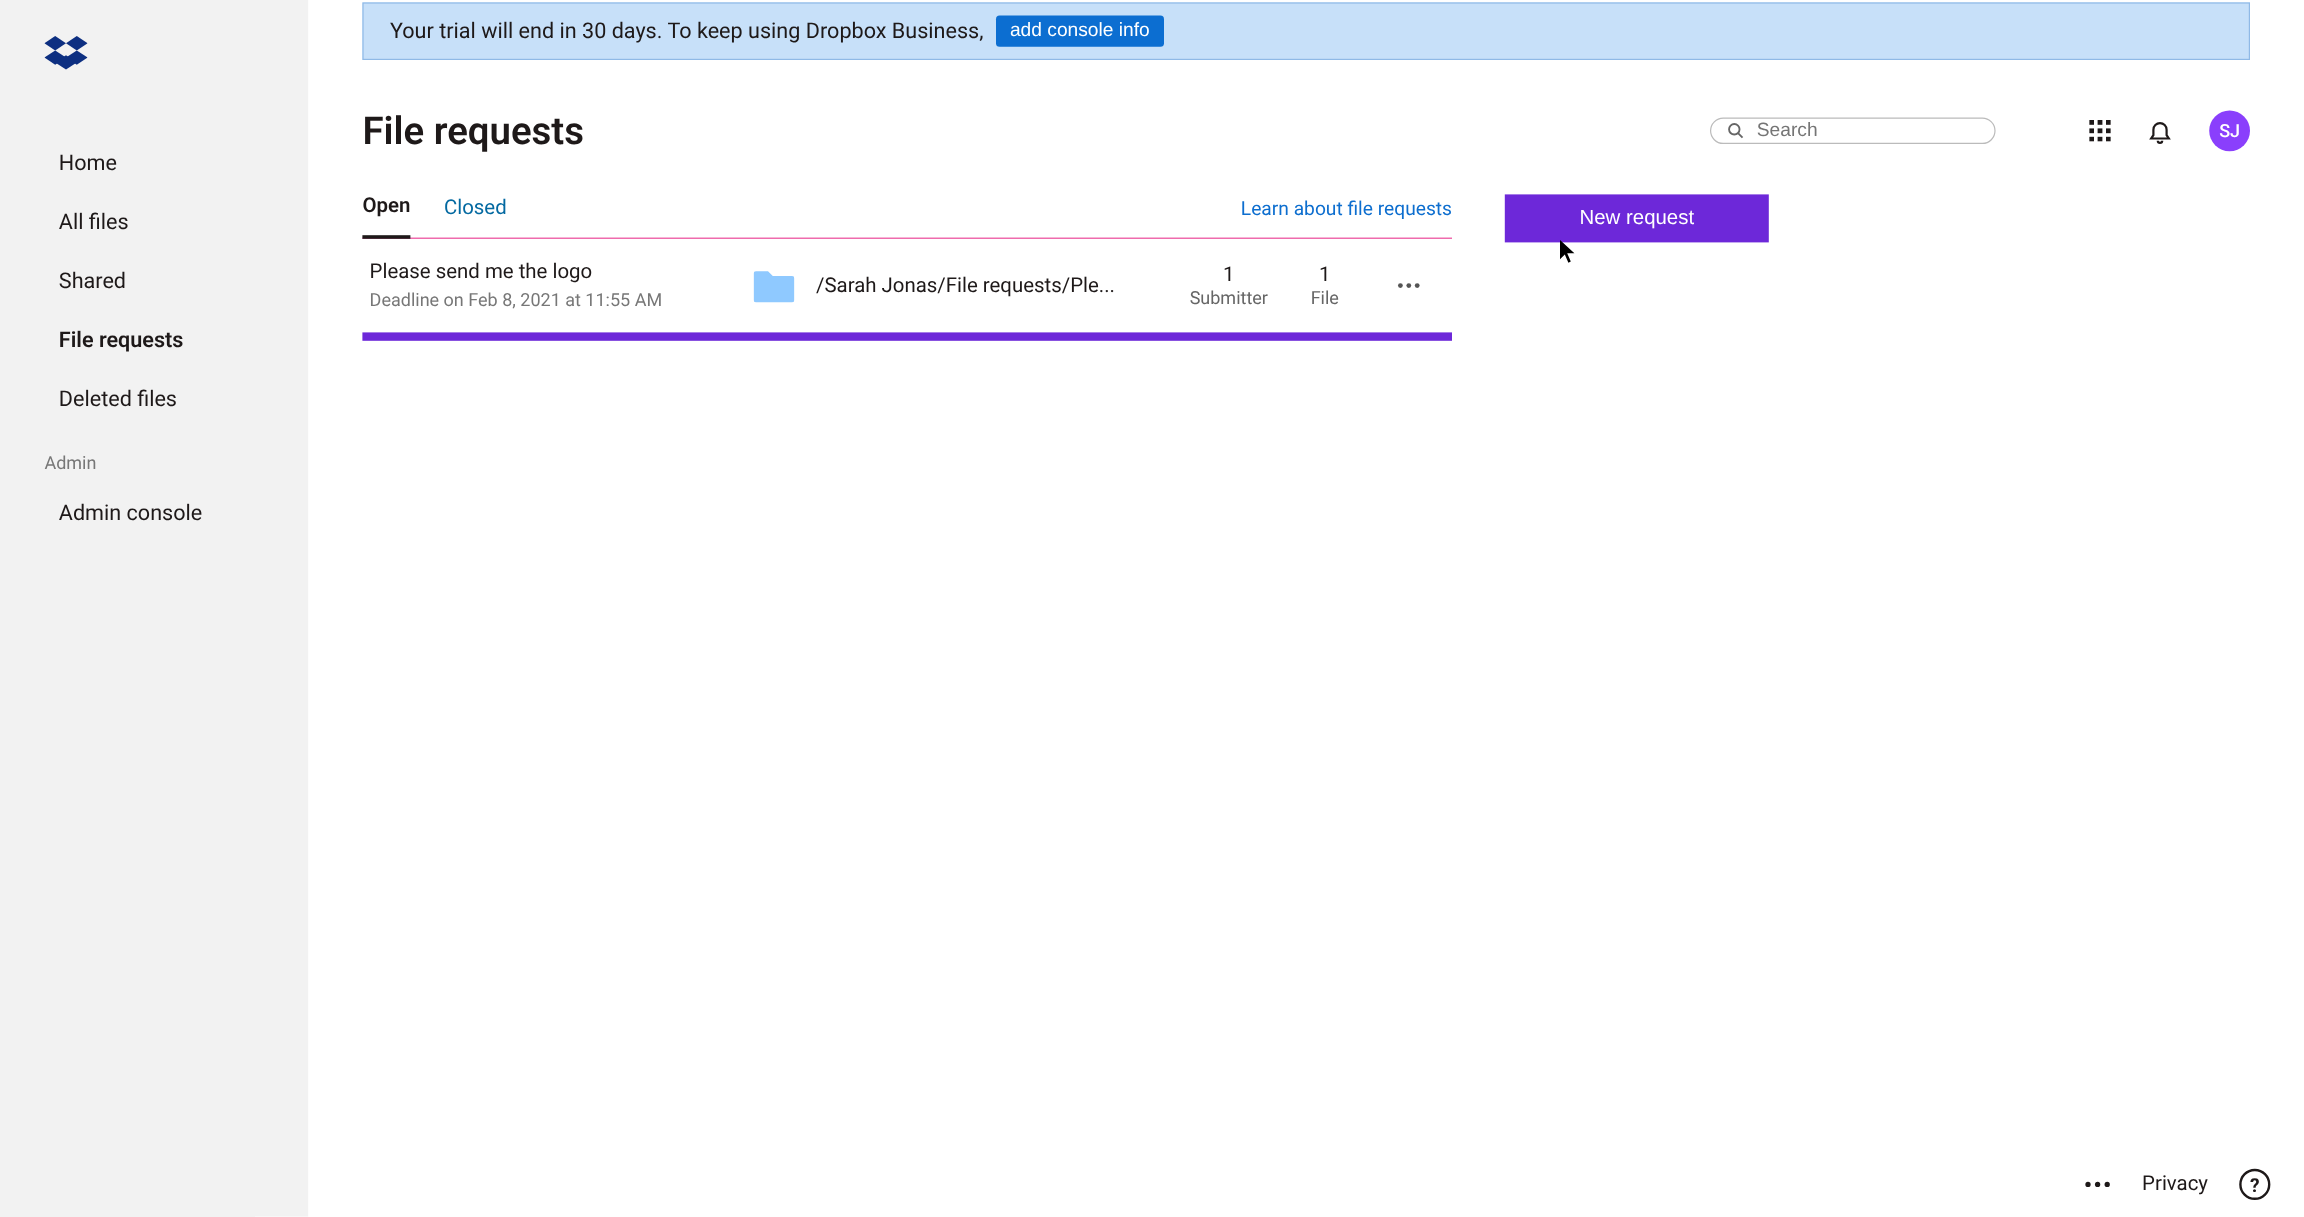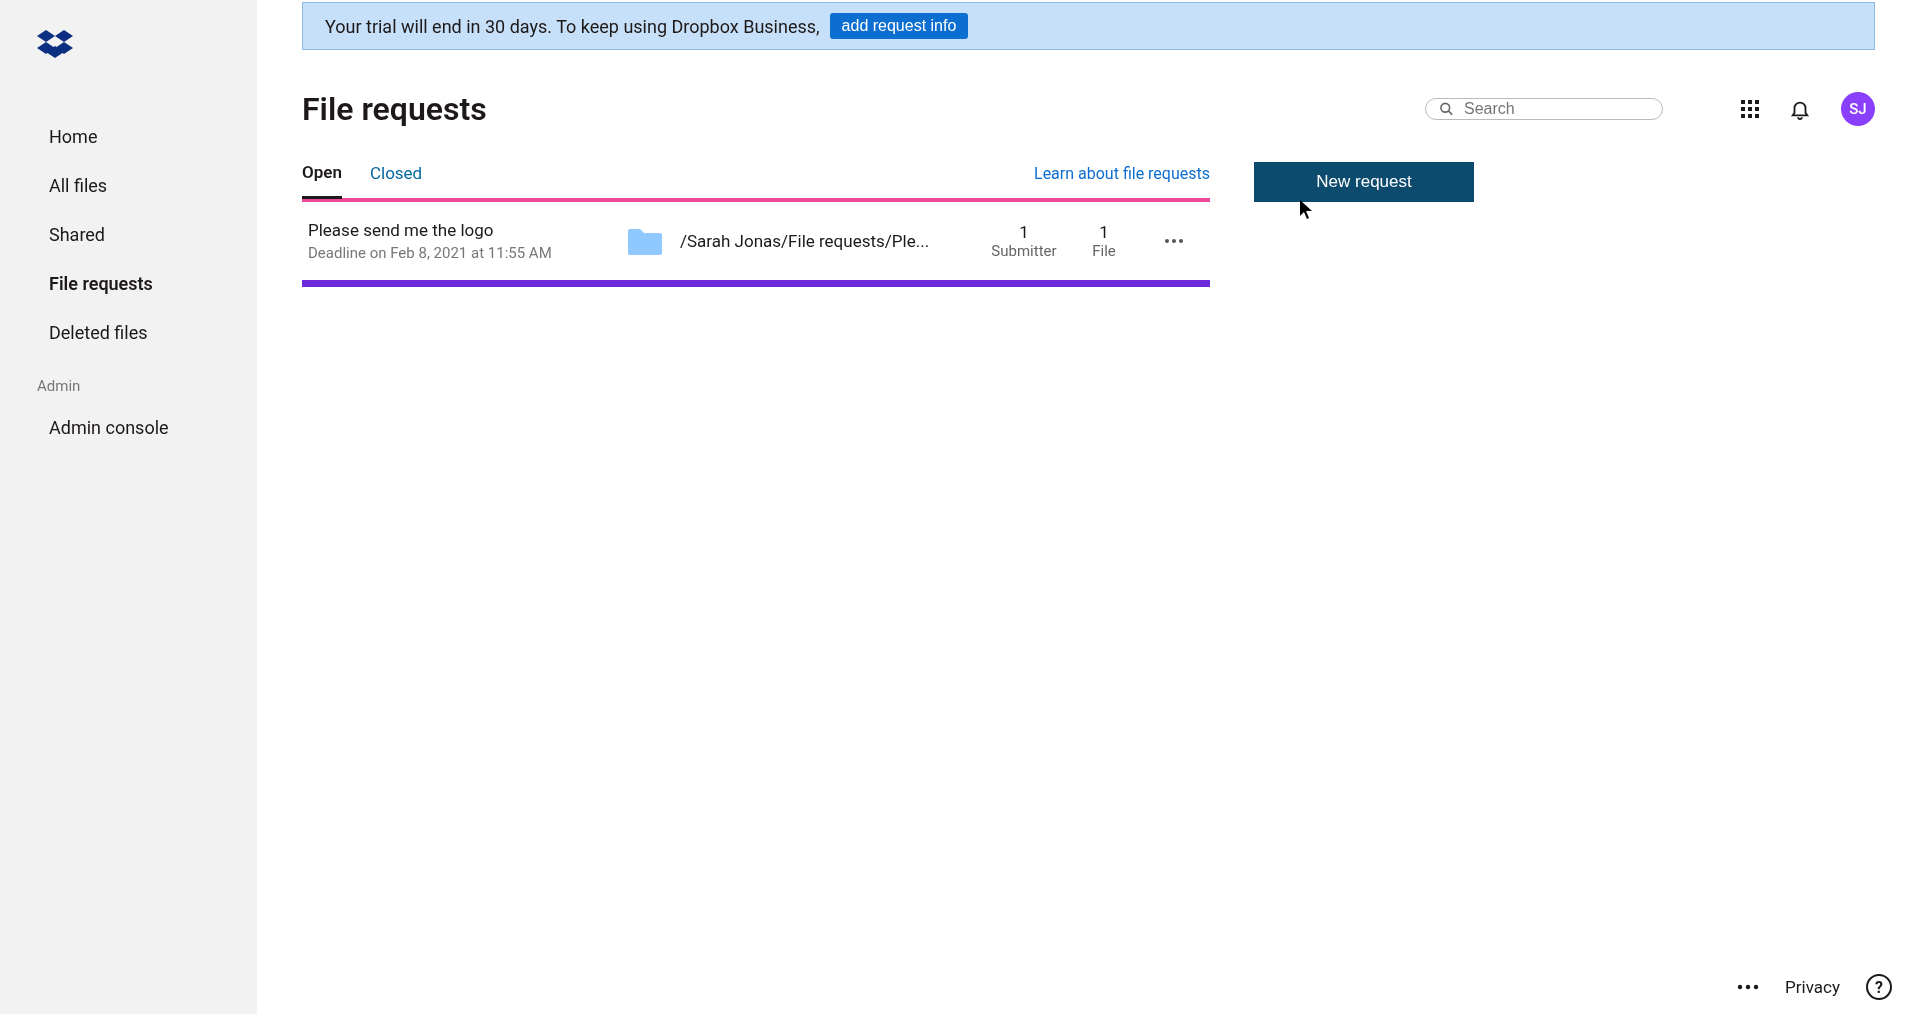--- a/index.html
+++ b/index.html
@@ -27,37 +27,37 @@
   .search-input { width:238px; height:22px; border:1px solid #bbb; border-radius:17px; padding-left:38px; font-size:16px; outline:none;}
   .search-icon-svg { position:absolute; left:14px; top:50%; transform:translateY(-50%); }
   .hdr-icons { display:flex; align-items:center; gap:30px; margin-left:78px;}
   .icon-btn { background:none;border:none; cursor:pointer; display:flex; align-items:center; justify-content:center;}
   .avatar { width:34px; height:34px; border-radius:50%; background:#8a3ffc; color:#fff; font-size:15px; display:flex; align-items:center; justify-content:center; font-weight:500;}
 
   .body-row { display:flex; gap:44px; margin-top:34px;}
   .list-col { flex:1; max-width:908px;}
   .action-col { width:220px; }
 
-  .tabs-row { display:flex; align-items:center; border-bottom:4px solid #ec4899;}
+  .tabs-row { display:flex; align-items:center; border-bottom:1px solid #ec4899;}
   .tab { font-size:17px; color:#0369a1; padding:0 0 14px 0; margin-right:28px; cursor:pointer;}
   .tab.active { color:#1e1919; font-weight:600; border-bottom:3px solid #1e1919; margin-bottom:-1px;}
   .learn-link { margin-left:auto; color:#0d6ecf; font-size:16px; cursor:pointer; padding-bottom:14px;}
 
   .row { display:flex; align-items:center; padding:18px 6px 18px 6px; border-bottom:7px solid #6d28d9;}
   .row-info { display:flex; flex-direction:column; gap:4px; width:320px; flex-shrink:0;}
   .row-title { font-size:17px; }
   .row-sub { font-size:15px; color:#777;}
   .folder-cell { display:flex; align-items:center; gap:18px; flex:1; min-width:0;}
   .folder-path { font-size:17px; white-space:nowrap; overflow:hidden; text-overflow:ellipsis;}
   .count-cell { display:flex; flex-direction:column; align-items:center; width:80px;}
   .count-num { font-size:17px;}
   .count-lbl { font-size:15px; color:#666;}
   .row-menu { width:60px; display:flex; justify-content:center;}
 
-  .primary-btn { width:100%; background:#0c4a6e; color:#fff; border:none; font-size:17px; padding:10px 0; cursor:pointer;}
+  .primary-btn { width:100%; background:#6d28d9; color:#fff; border:none; font-size:17px; padding:10px 0; cursor:pointer;}
 
   
   .footer { position:absolute; bottom:14px; right:28px; display:flex; align-items:center; gap:26px;}
   .footer-link { font-size:17px; color:#1e1919; cursor:pointer;}
   .help-circ { width:26px; height:26px; border:2px solid #1e1919; border-radius:50%; display:flex; align-items:center; justify-content:center; font-weight:700; cursor:pointer; font-size:16px;}
 
   
   .cursor { position:absolute; top:200px; left:1043px; width:14px; height:20px; pointer-events:none;}
 </style>
 </head>
@@ -83,21 +83,21 @@
     <div class="nav-item">Deleted files</div>
     <div class="nav-section-label">Admin</div>
     <div class="nav-item">Admin console</div>
   </nav>
 </aside>
 
 <main class="main">
 
   <div class="banner">
     <span class="banner-text">Your trial will end in 30 days. To keep using Dropbox Business,</span>
-    <button class="banner-btn">add request info</button>
+    <button class="banner-btn">add console info</button>
   </div>
 
   <div class="content">
     <div class="header-row">
       <h1 class="page-title">File requests</h1>
 
       <div class="search-wrap">
         <svg class="search-icon-svg" width="15" height="15" viewBox="0 0 24 24" fill="none" stroke="#666" stroke-width="2.5">
             <circle cx="10" cy="10" r="7"></circle>
             <line x1="21" y1="21" x2="15" y2="15"></line>

